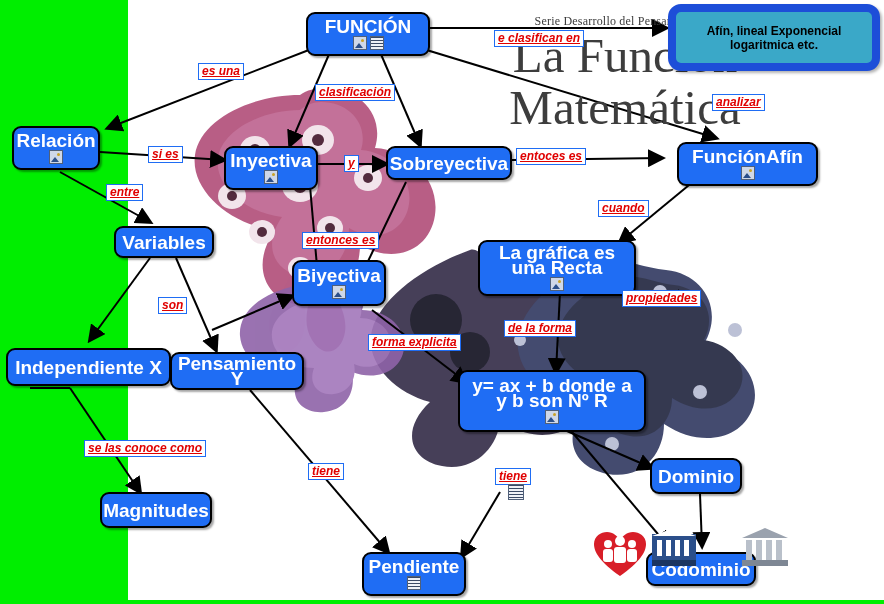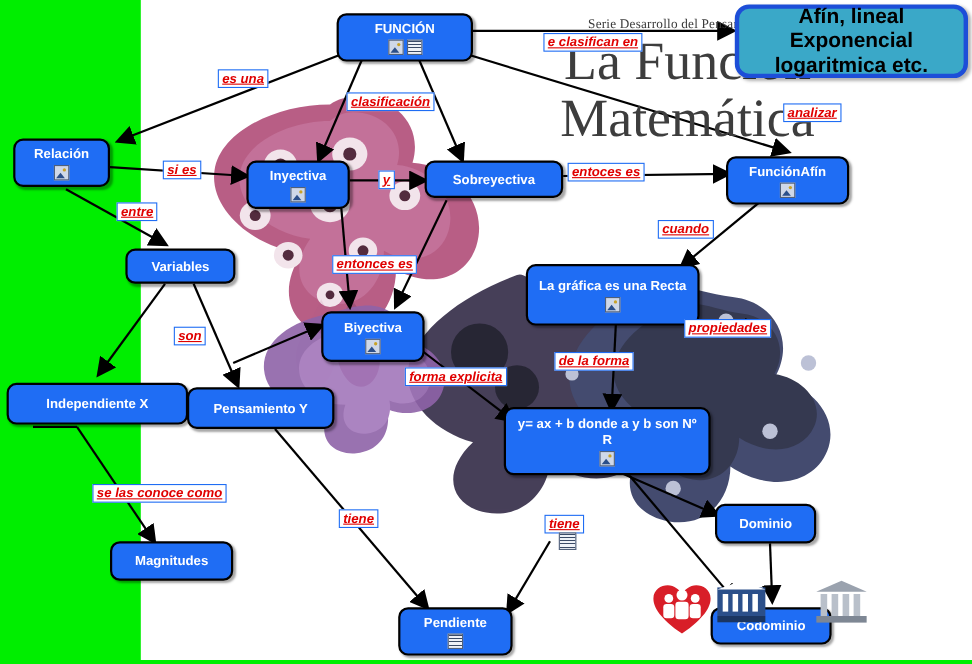--- a/index.html
+++ b/index.html
@@ -56,21 +56,21 @@
   }
   
   .node {
     position: absolute;
     box-sizing: border-box;
     background: #1f6df4;
     border: 2px solid #000000;
     border-radius: 9px;
     color: #ffffff;
     font-weight: bold;
-    font-size: 12px;
+    font-size: 19px;
     text-align: center;
     display: flex;
     flex-direction: column;
     align-items: center;
     justify-content: center;
     padding: 3px 6px;
     box-shadow: 2px 2px 2px rgba(0,0,0,.35);
   }
   .node .lbl { display: block; line-height: 15px; }
   .node .glyphs {
@@ -125,25 +125,25 @@
   }
   
   .callout {
     position: absolute;
     left: 668px;
     top: 4px;
     width: 212px;
     height: 67px;
     box-sizing: border-box;
     background: #3aa8c8;
-    border: 4px solid #1d4ed8;
+    border: 8px solid #1d4ed8;
     border-radius: 13px;
     color: #000000;
     font-weight: bold;
-    font-size: 19px;
+    font-size: 12px;
     display: flex;
     align-items: center;
     justify-content: center;
     text-align: center;
     padding: 4px 8px;
     box-shadow: 2px 2px 3px rgba(0,0,0,.3);
   }
   
   .icon-heart { position: absolute; left: 592px; top: 530px; width: 56px; height: 48px; }
   .icon-bank  { position: absolute; left: 652px; top: 528px; width: 44px; height: 38px; }
@@ -299,32 +299,32 @@
     <span class="lbl">Inyectiva</span>
     <span class="glyphs">
       <i class="gl pic"></i>
     </span>
   </div>
 
   <div class="node" style="left:386px; top:146px; width:126px; height:34px;">
     <span class="lbl">Sobreyectiva</span>
   </div>
 
-  <div class="node" style="left:660px; top:142px; width:112px; height:44px;">
+  <div class="node" style="left:677px; top:142px; width:141px; height:44px;">
     <span class="lbl">FunciónAfín</span>
     <span class="glyphs">
       <i class="gl pic"></i>
     </span>
   </div>
 
   <div class="node" style="left:114px; top:226px; width:100px; height:32px;justify-content:center;">
     <span class="lbl">Variables</span>
   </div>
 
-  <div class="node" style="left:292px; top:283px; width:94px; height:46px;">
+  <div class="node" style="left:292px; top:260px; width:94px; height:46px;">
     <span class="lbl">Biyectiva</span>
     <span class="glyphs">
       <i class="gl pic"></i>
     </span>
   </div>
 
   <div class="node" style="left:478px; top:240px; width:158px; height:56px;">
     <span class="lbl">La gráfica es una Recta</span>
     <span class="glyphs">
       <i class="gl pic"></i>

